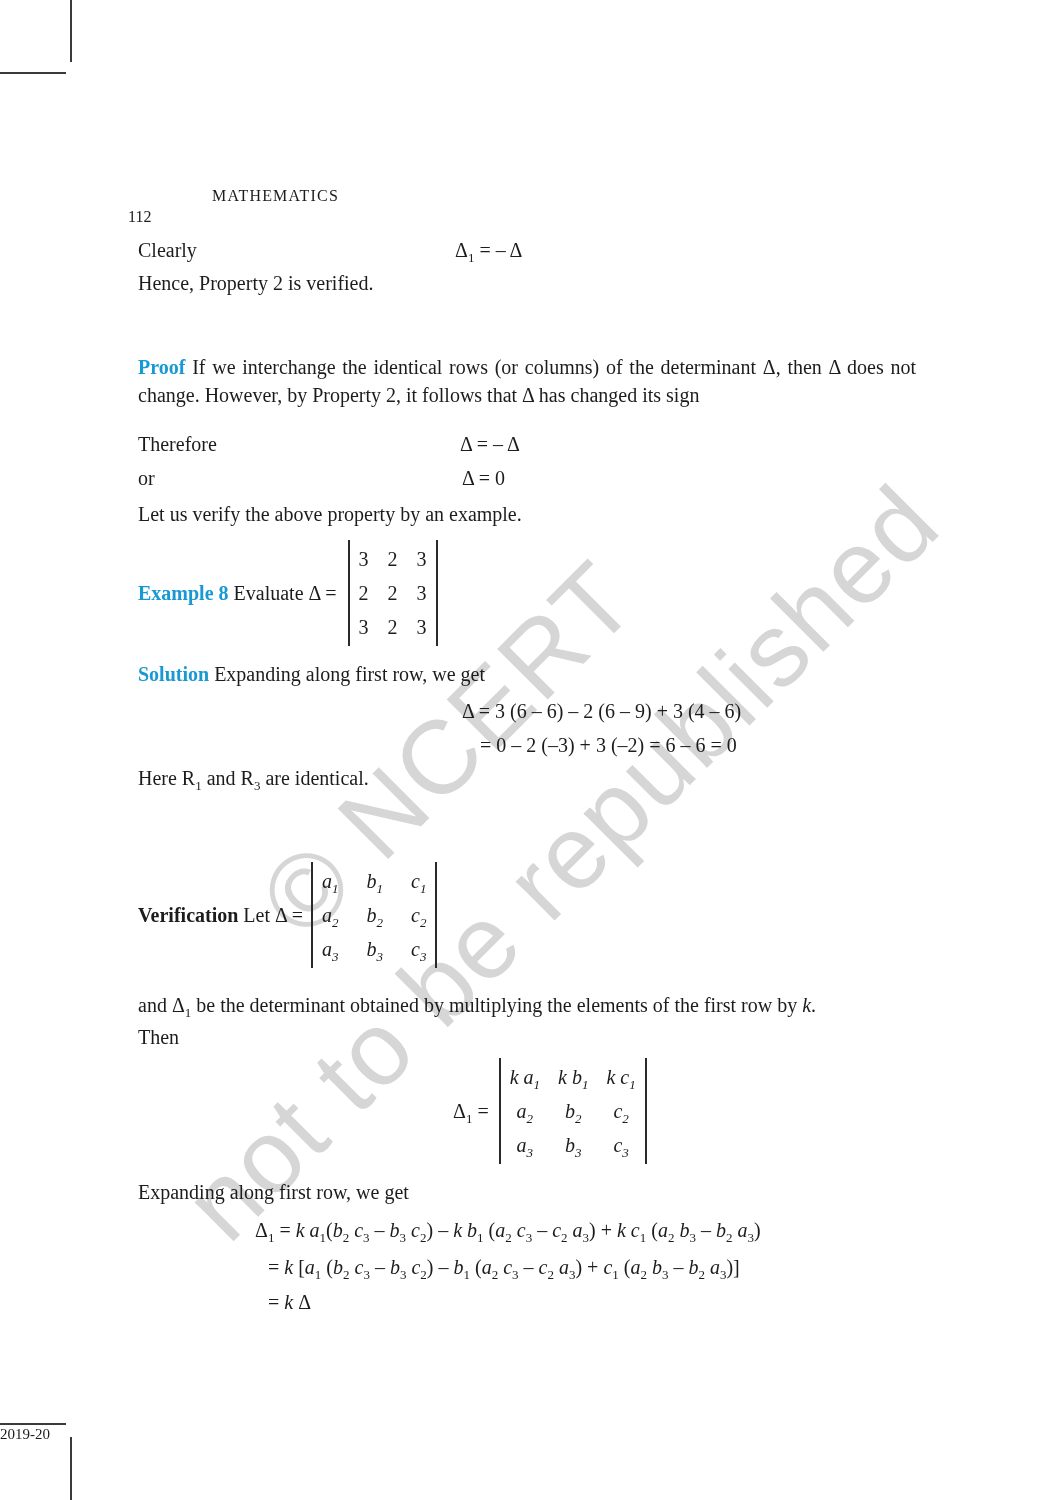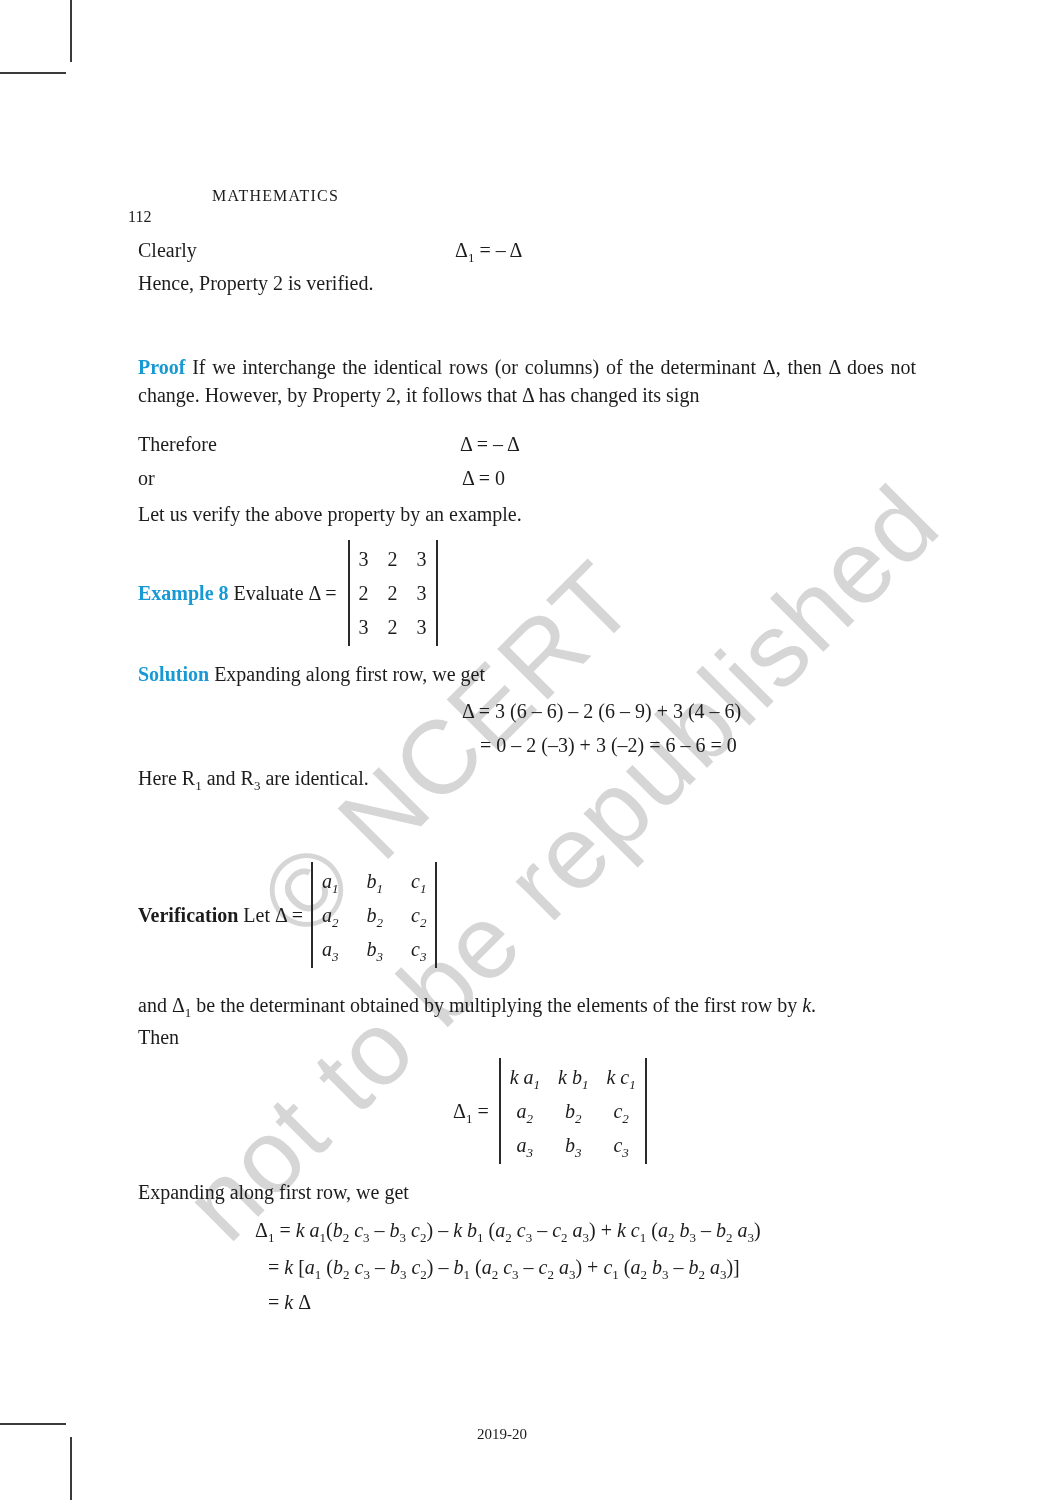--- a/index.html
+++ b/index.html
@@ -26,21 +26,21 @@
     font-size:104px;line-height:1.55;letter-spacing:2px;
     color:var(--watermark);
     z-index:0;
     white-space:nowrap;
   }
   
   .cropmark{position:absolute;background:var(--mark);z-index:2;}
   
   .header-num{position:absolute;left:128px;top:187px;font-size:16px;z-index:1;margin-top:21px;}
   .header-title{position:absolute;left:212px;top:187px;font-size:16px;letter-spacing:1.2px;z-index:1;}
-  .footer{position:absolute;left:0;top:1426px;width:1004px;text-align:center;font-size:15px;z-index:1;}
+  .footer{position:absolute;left:0;top:1426px;width:1004px;text-align:left;font-size:15px;z-index:1;}
   
   .line{position:absolute;left:138px;font-size:20px;line-height:28px;white-space:nowrap;z-index:1;}
   .para{position:absolute;left:138px;width:778px;font-size:20px;line-height:28px;text-align:justify;z-index:1;}
   .eq{position:absolute;font-size:20px;line-height:28px;white-space:nowrap;z-index:1;}
   .blue{color:var(--accent);font-weight:bold;}
   .boldblk{font-weight:bold;}
   sub{font-size:65%;line-height:0;}
   i{font-style:italic;}
   
   .mathrow{position:absolute;display:flex;align-items:center;font-size:20px;z-index:1;white-space:nowrap;}

